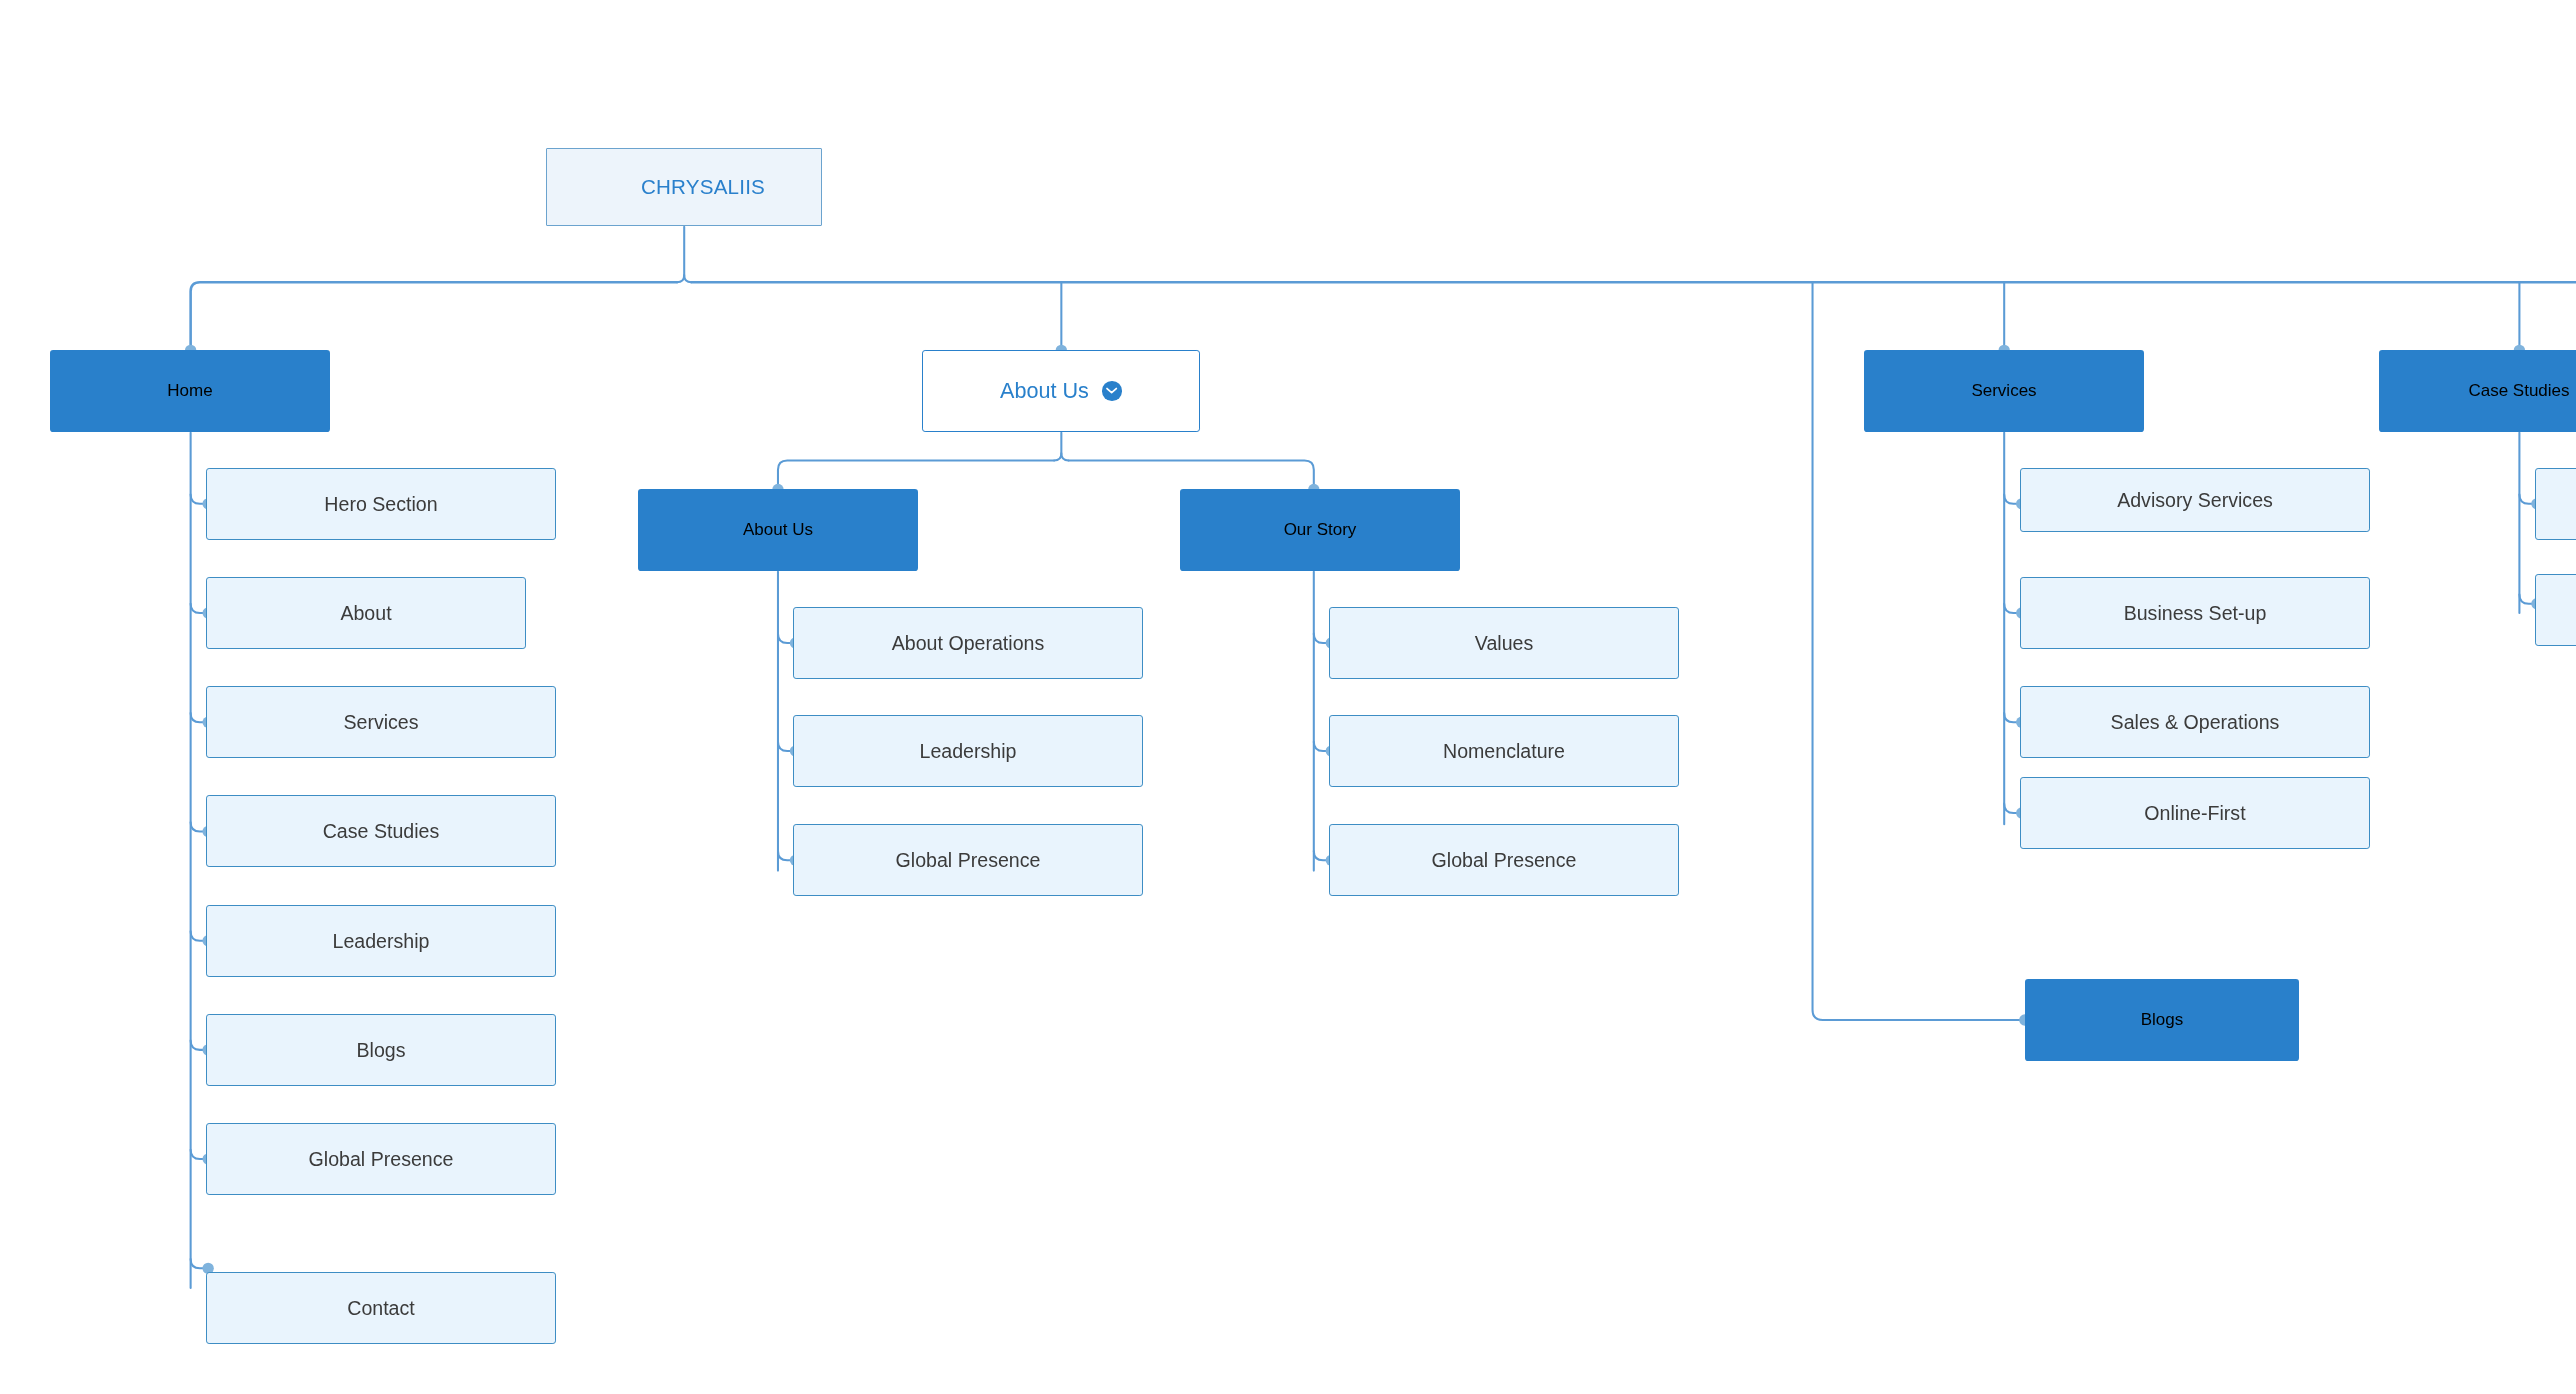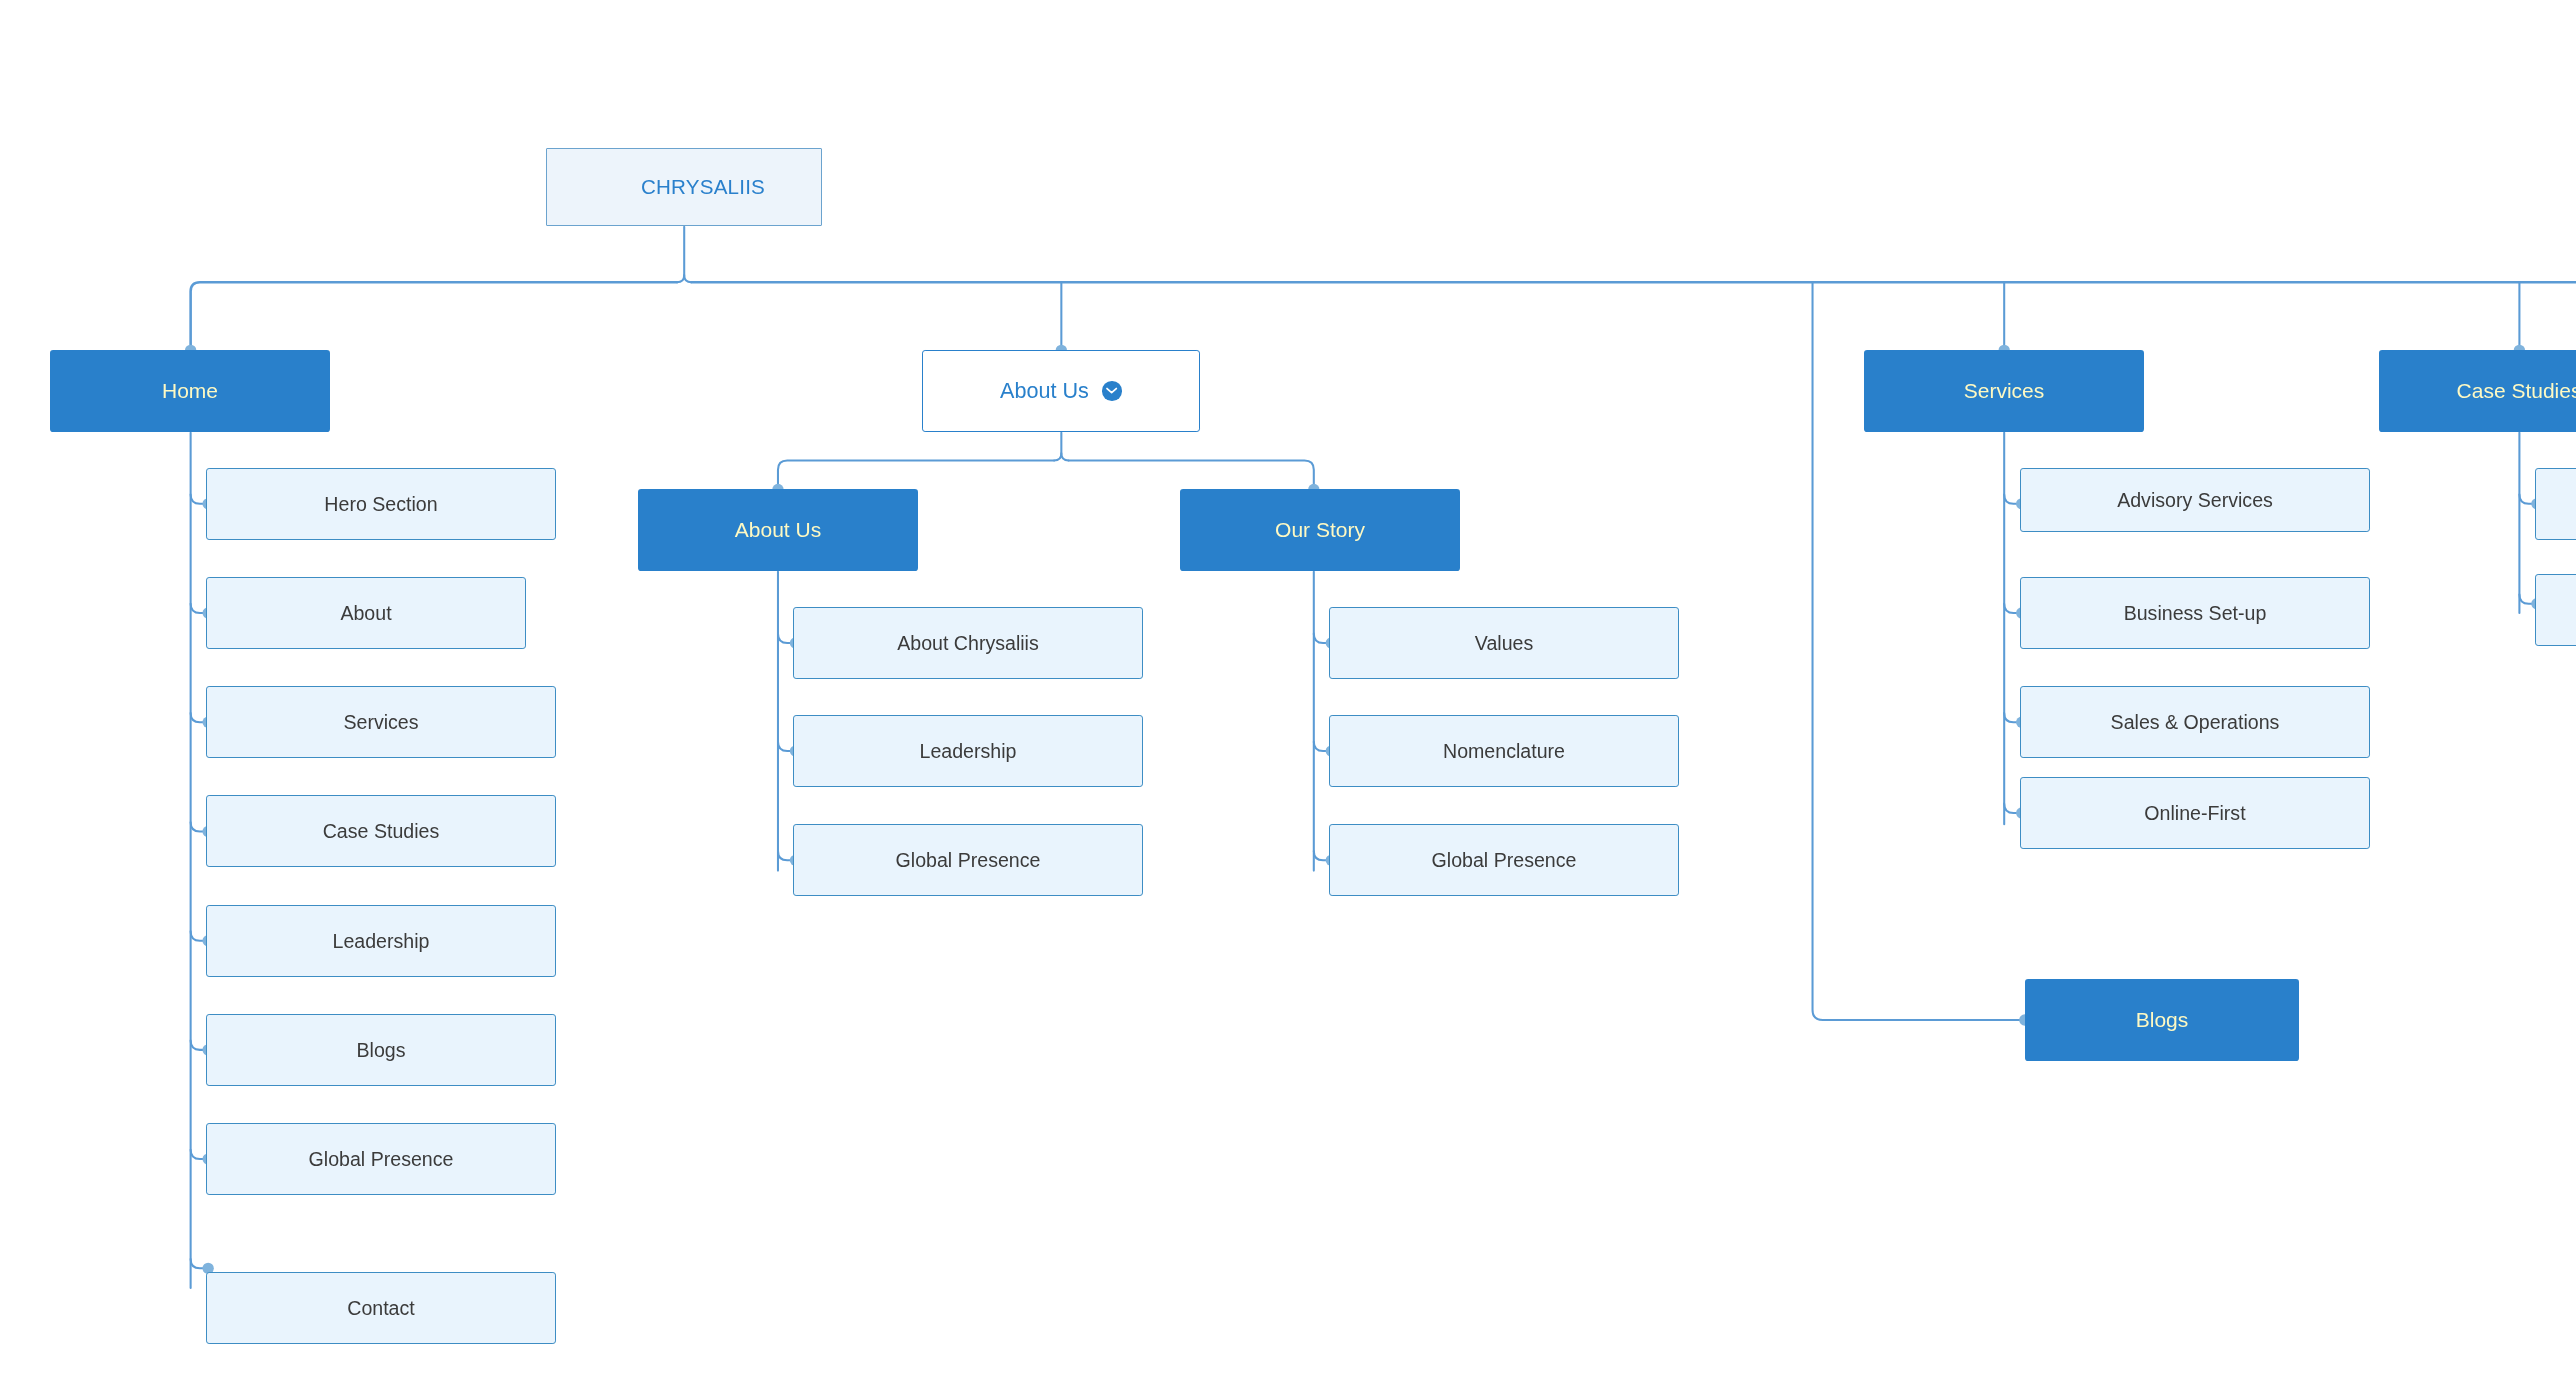--- a/index.html
+++ b/index.html
@@ -43,22 +43,22 @@
     color:#2a80cc;
     font-size:20.6px;
     font-weight:400;
     letter-spacing:0.2px;
   }
 
   
   .node.primary{
     background:#2980cb;
     border:none;
-    color:#fef9c3;
-    font-size:21px;
+    color:#000000;
+    font-size:17px;
     font-weight:400;
   }
 
   
   .node.section{
     background:#ffffff;
     border:1.5px solid #2980cb;
     color:#2980cb;
     font-size:21.6px;
     font-weight:400;
@@ -239,21 +239,21 @@
       <svg width="11.3" height="7.2" viewBox="0 0 22 14" xmlns="http://www.w3.org/2000/svg">
         <path d="M2,3 L11,11 L20,3" fill="none" stroke="#ffffff" stroke-width="3.4" stroke-linecap="round" stroke-linejoin="round"></path>
       </svg>
     </span>
   </div>
 
   <div class="node primary" style="left:638px;top:489px;width:280px;height:82px;">
     <span class="lbl">About Us</span>
   </div>
   <div class="node leaf" style="left:793px;top:607px;width:350px;height:72px;">
-    <span class="lbl">About Chrysaliis</span>
+    <span class="lbl">About Operations</span>
   </div>
   <div class="node leaf" style="left:793px;top:715px;width:350px;height:72px;">
     <span class="lbl">Leadership</span>
   </div>
   <div class="node leaf" style="left:793px;top:824px;width:350px;height:72px;">
     <span class="lbl">Global Presence</span>
   </div>
 
   <div class="node primary" style="left:1180px;top:489px;width:280px;height:82px;">
     <span class="lbl">Our Story</span>

